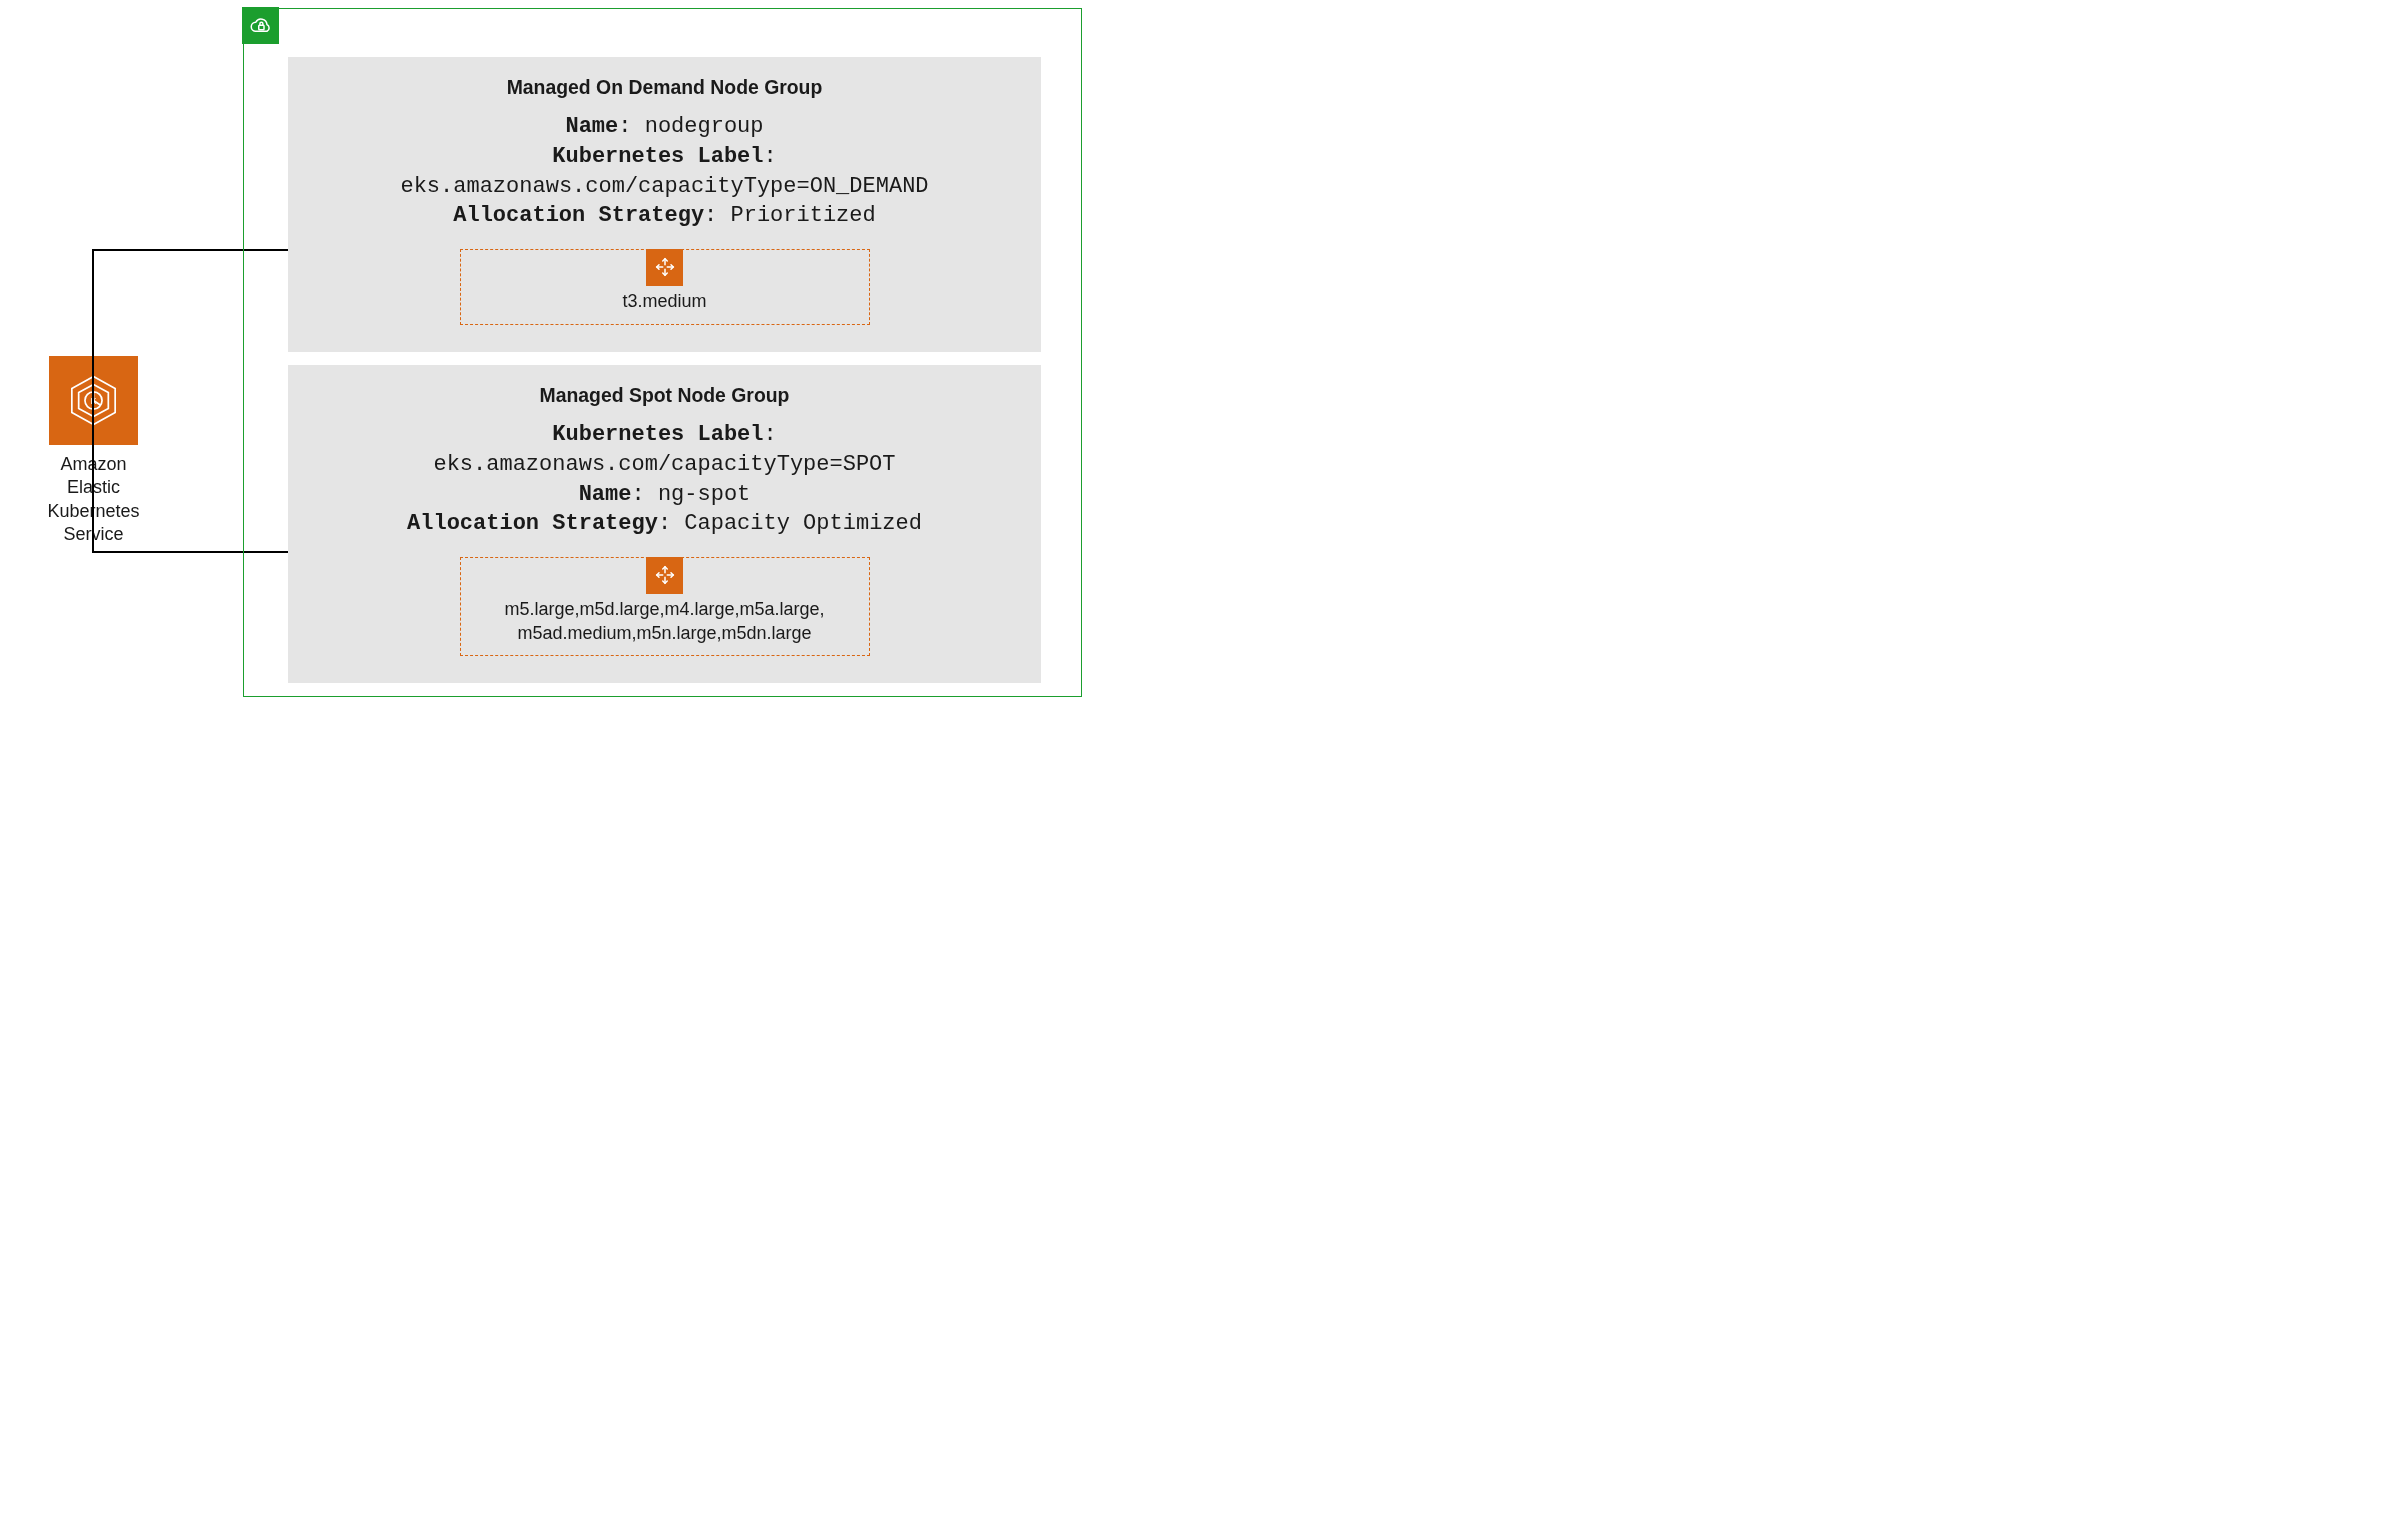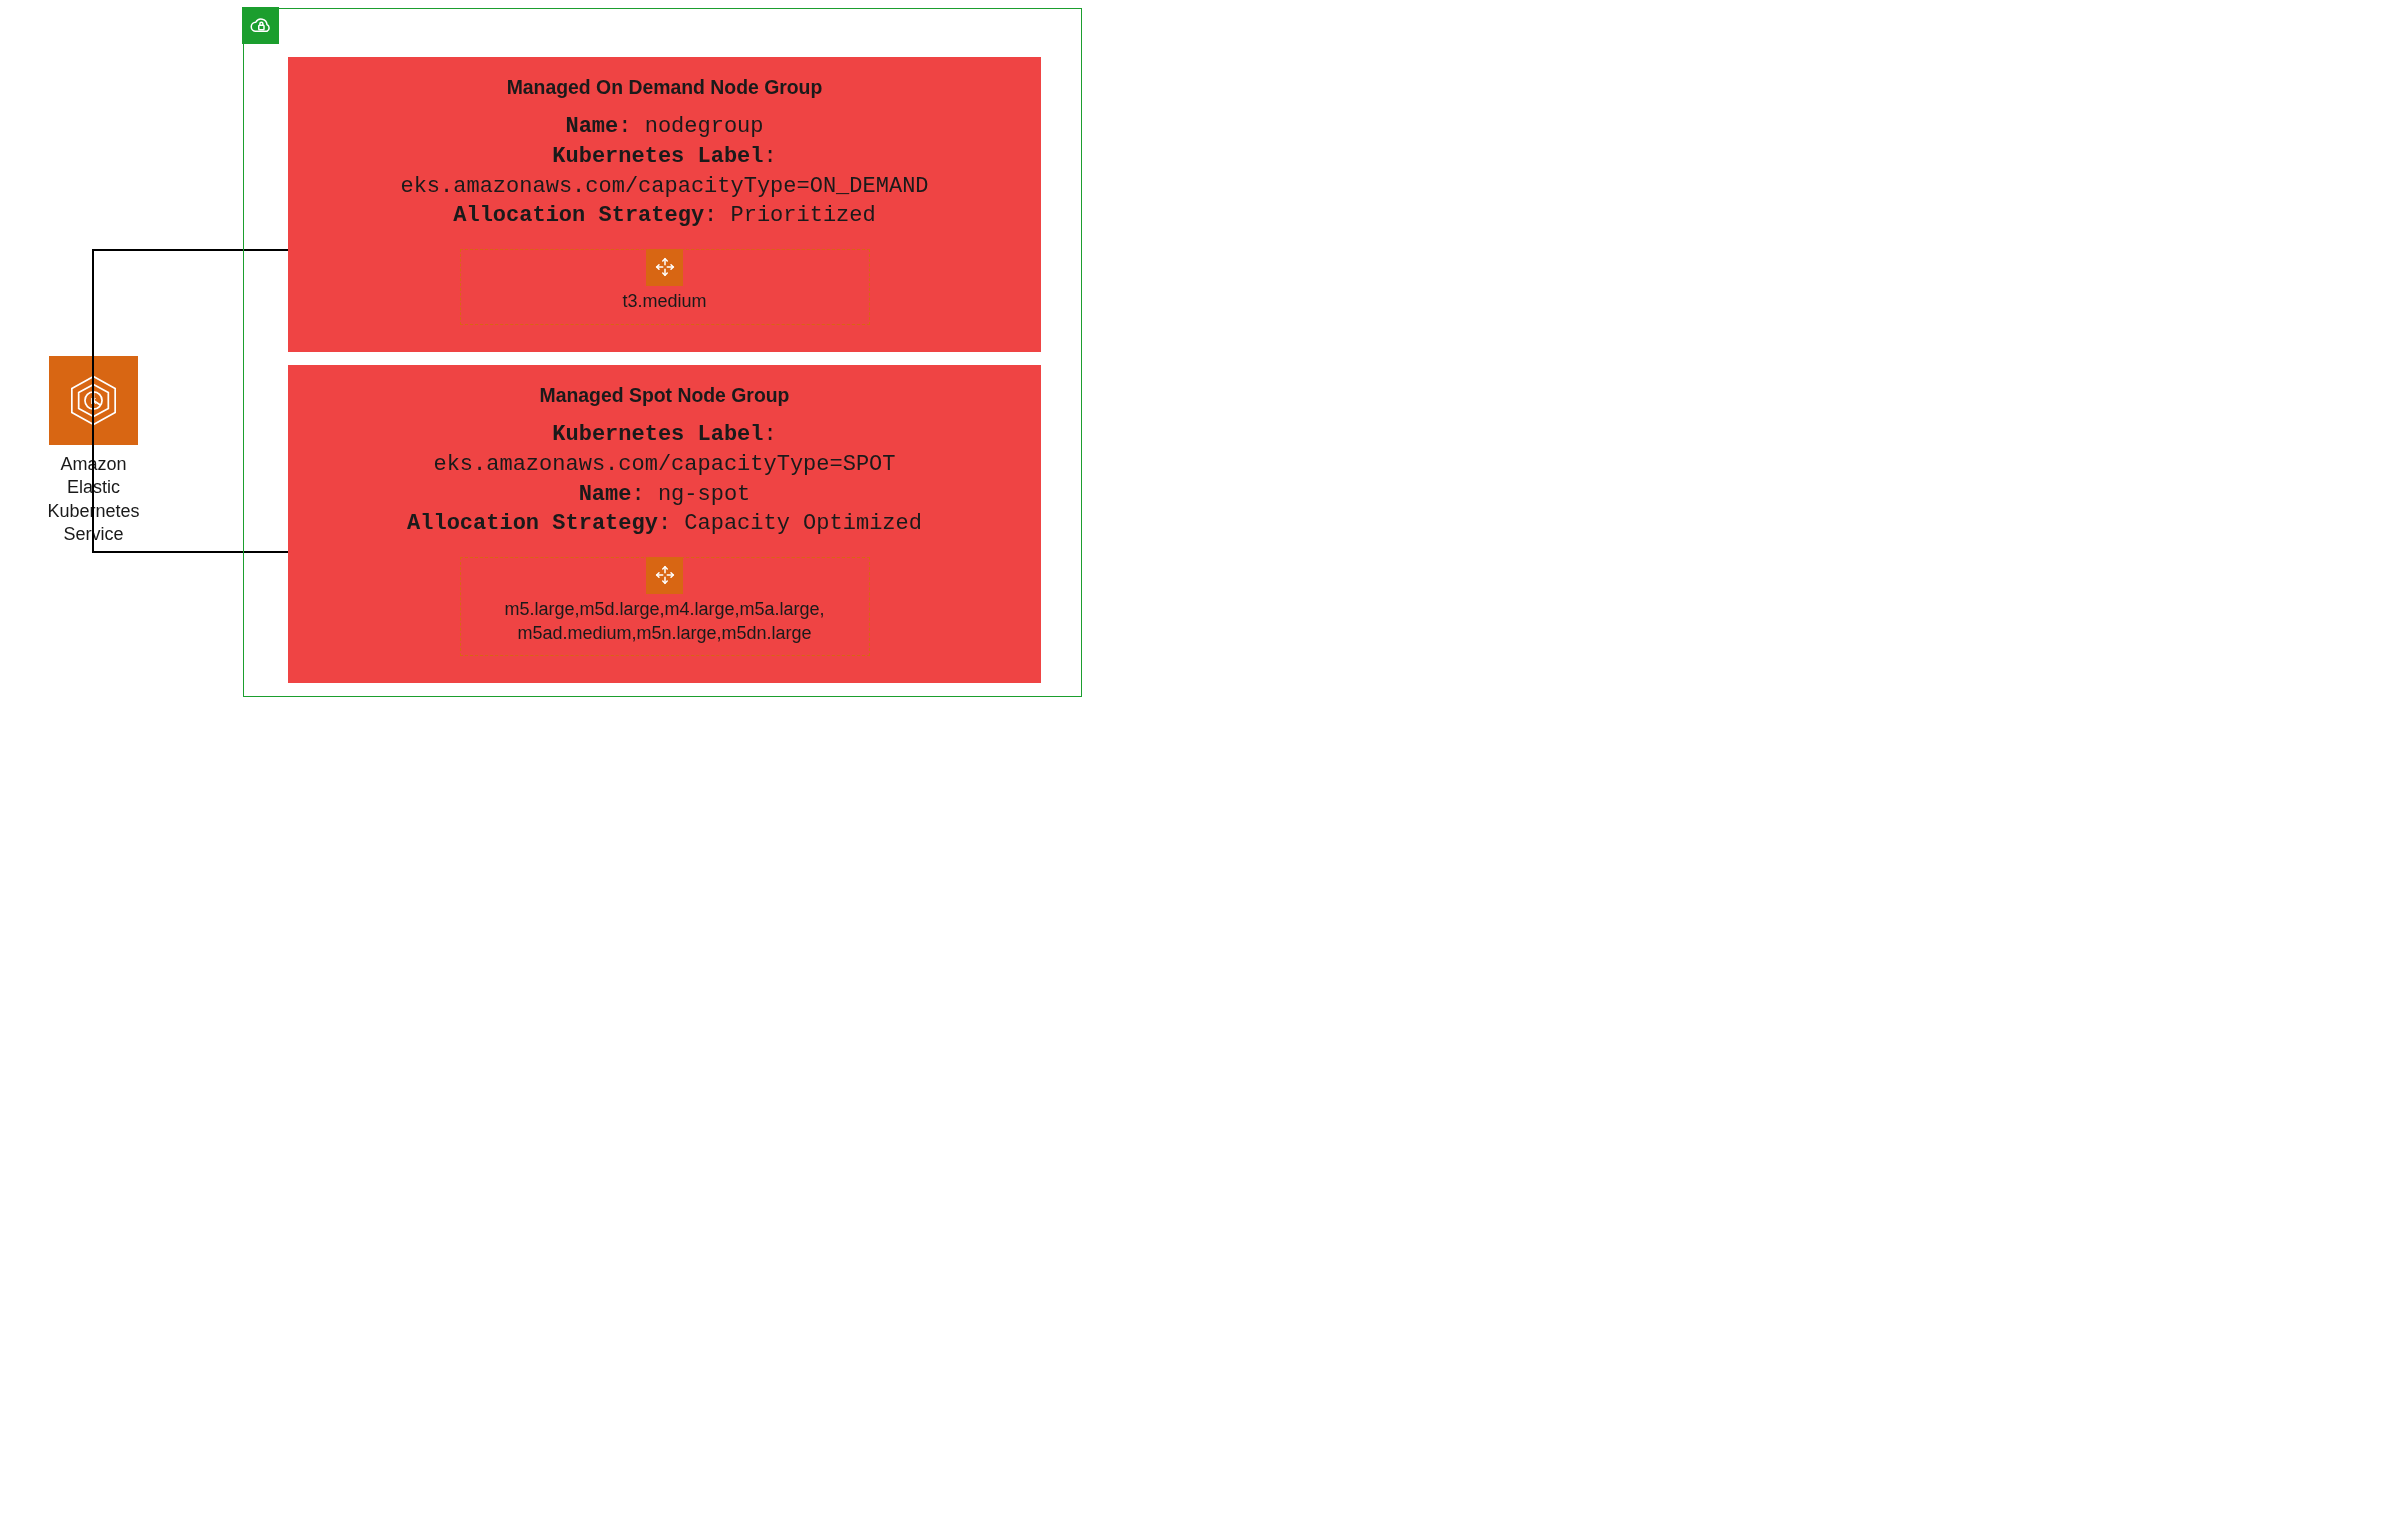--- a/index.html
+++ b/index.html
@@ -36,21 +36,21 @@
   .vpc-badge svg { width: 24px; height: 18px; }
   .vpc-title {
     position: absolute; left: 60px; top: 6.5px;
     color: #1b9e2e; font-size: 19.4px; margin-top: 48px;
   }
 
   
   .nodegroup {
     position: absolute; left: 288px;
     width: 753px; padding: 19.4px 27.5px 27.5px 27.5px;
-    background: #ef4444;
+    background: #e5e5e5;
     text-align: center;
   }
   .ng1 { top: 57px; }
   .ng2 { top: 365px; }
   .ng-title { font-weight: 700; font-size: 19.4px; margin-bottom: 13px; }
   .ng-prop { font-size: 22px; line-height: 1.35; font-family: Liberation Mono, monospace; }
   .ng-prop b { font-weight: 700; }
 
   
   .asg {

